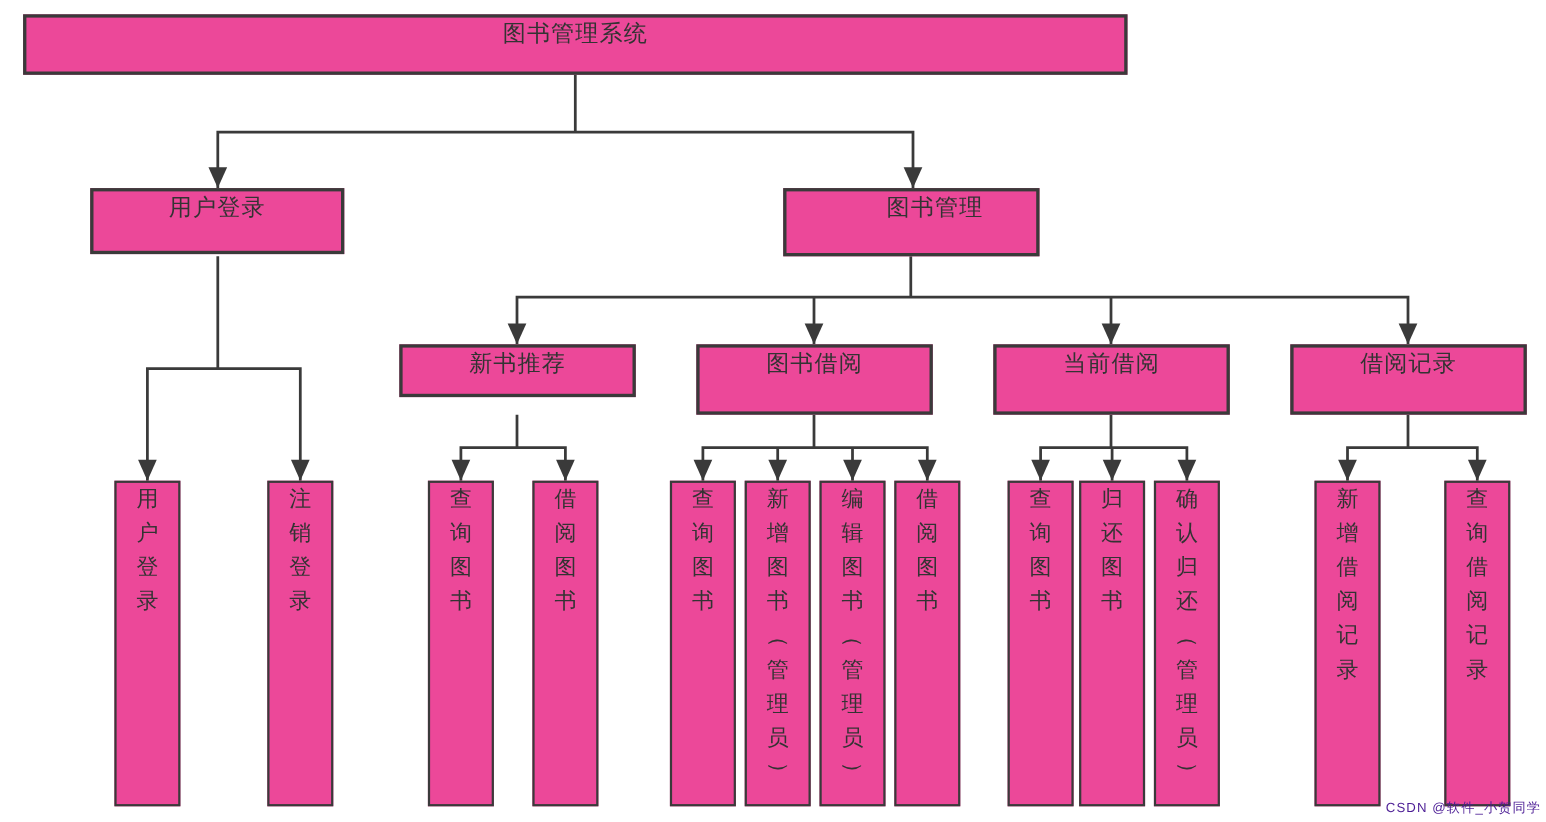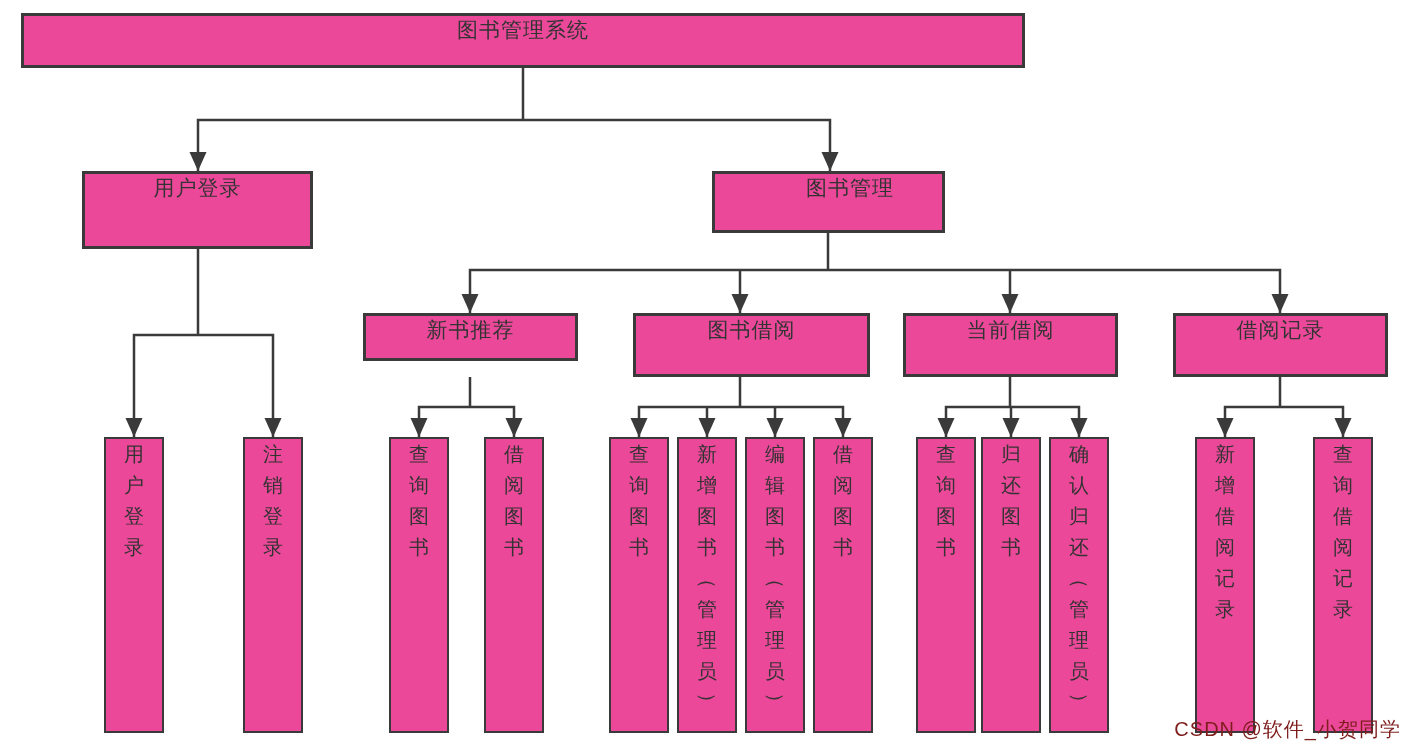--- a/index.html
+++ b/index.html
@@ -40,23 +40,23 @@
     height: 31px;
     line-height: 31px;
     width: 22px;
     text-align: center;
   }
   .vchar.rot { transform: rotate(90deg); }
   .watermark {
     position: absolute;
     right: 4px;
     bottom: 4px;
-    font-size: 20px;
+    font-size: 12px;
     letter-spacing: 1px;
-    color: #7f1d1d;
+    color: #4c1d95;
     z-index: 5;
     white-space: nowrap;
   }
 </style>
 </head>
 <body>
 
 <div class="canvas">
 
   <svg id="connectors" width="1405" height="747" viewBox="0 0 1405 747" fill="none" stroke="#3a3a3a" stroke-width="2.5">
@@ -92,31 +92,31 @@
       <polygon points="1002.5,418 1019.5,418 1011,437" fill="#3a3a3a" stroke="none"></polygon>
       <polygon points="1070.5,418 1087.5,418 1079,437" fill="#3a3a3a" stroke="none"></polygon>
       <polygon points="1216.5,418 1233.5,418 1225,437" fill="#3a3a3a" stroke="none"></polygon>
       <polygon points="1334.5,418 1351.5,418 1343,437" fill="#3a3a3a" stroke="none"></polygon>
     </svg>
 
   <div class="node" style="left:21px; top:13px; width:1004px; height:55px;">
     <span>图书管理系统</span>
   </div>
 
-  <div class="node" style="left:82px; top:171px; width:231px; height:78px;">
+  <div class="node" style="left:82px; top:171px; width:231px; height:60px;">
     <span>用户登录</span>
   </div>
   <div class="node" style="left:712px; top:171px; width:233px; height:62px;padding-left:43px;">
     <span>图书管理</span>
   </div>
 
   <div class="node" style="left:363px; top:313px; width:215px; height:48px;">
     <span>新书推荐</span>
   </div>
-  <div class="node" style="left:633px; top:313px; width:237px; height:64px;">
+  <div class="node" style="left:633px; top:313px; width:215px; height:64px;">
     <span>图书借阅</span>
   </div>
   <div class="node" style="left:903px; top:313px; width:215px; height:64px;">
     <span>当前借阅</span>
   </div>
   <div class="node" style="left:1173px; top:313px; width:215px; height:64px;">
     <span>借阅记录</span>
   </div>
 
   <div class="node leaf" style="left:104px; top:437px; width:60px; height:296px;">

